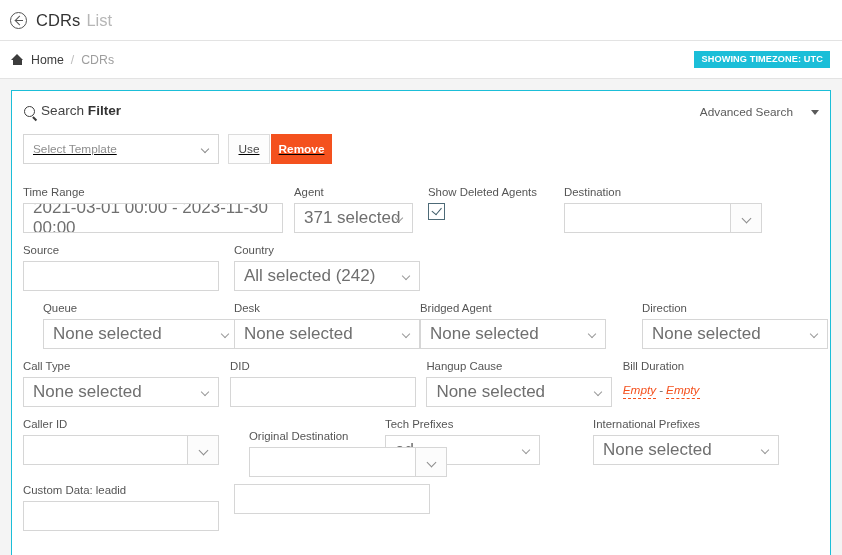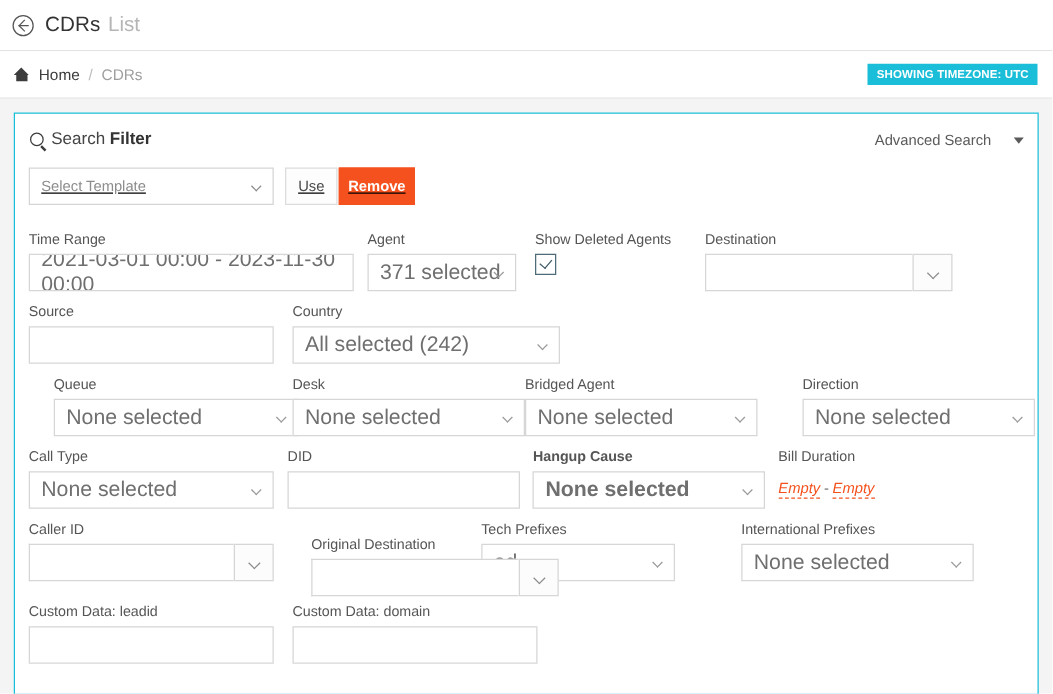--- a/index.html
+++ b/index.html
@@ -389,21 +389,21 @@
 
       <div class="frow">
         <div class="fld" style="width:211px;">
           <span class="flabel">Source</span>
           <div class="fctl empty" style="width:196px;">
             <span></span>
           </div>
         </div>
         <div class="fld" style="width:200px;">
           <span class="flabel">Country</span>
-          <div class="fctl" style="width:214px;">
+          <div class="fctl" style="width:186px;">
             <span>All selected (242)</span>
             <span class="fchev"></span>
           </div>
         </div>
       </div>
 
       <div class="frow">
         <div class="fld" style="width:211px;padding-left:20px;">
           <span class="flabel">Queue</span>
           <div class="fctl" style="width:196px;">
@@ -441,21 +441,21 @@
             <span>None selected</span>
             <span class="fchev"></span>
           </div>
         </div>
         <div class="fld" style="width:200px;">
           <span class="flabel">DID</span>
           <div class="fctl empty" style="width:186px;">
             <span></span>
           </div>
         </div>
-        <div class="fld" style="width:200px;font-weight:bold;">
+        <div class="fld" style="width:200px;">
           <span class="flabel">Hangup Cause</span>
           <div class="fctl" style="width:186px;">
             <span>None selected</span>
             <span class="fchev"></span>
           </div>
         </div>
         <div class="fld" style="width:200px;">
           <span class="flabel">Bill Duration</span>
           <div class="billdur">
             <span class="emptyval">Empty</span><span class="billsep">-</span><span class="emptyval">Empty</span>
@@ -503,21 +503,20 @@
       </div>
 
       <div class="frow" style="height:58px; position:relative;">
         <div class="fld abs" style="left:0; top:4px; width:211px;">
           <span class="flabel">Custom Data: leadid</span>
           <div class="fctl empty" style="width:196px;">
             <span></span>
           </div>
         </div>
         <div class="fld abs" style="left:211px; top:4px; width:200px;">
-          <span class="flabel">Custom Data: domain</span>
           <div class="fctl empty" style="width:196px;">
             <span></span>
           </div>
         </div>
       </div>
 
     </div>
 
     <div class="redbox" style="left:-1px; top:397px; width:412px; height:52px; z-index:-1;"></div>
 

